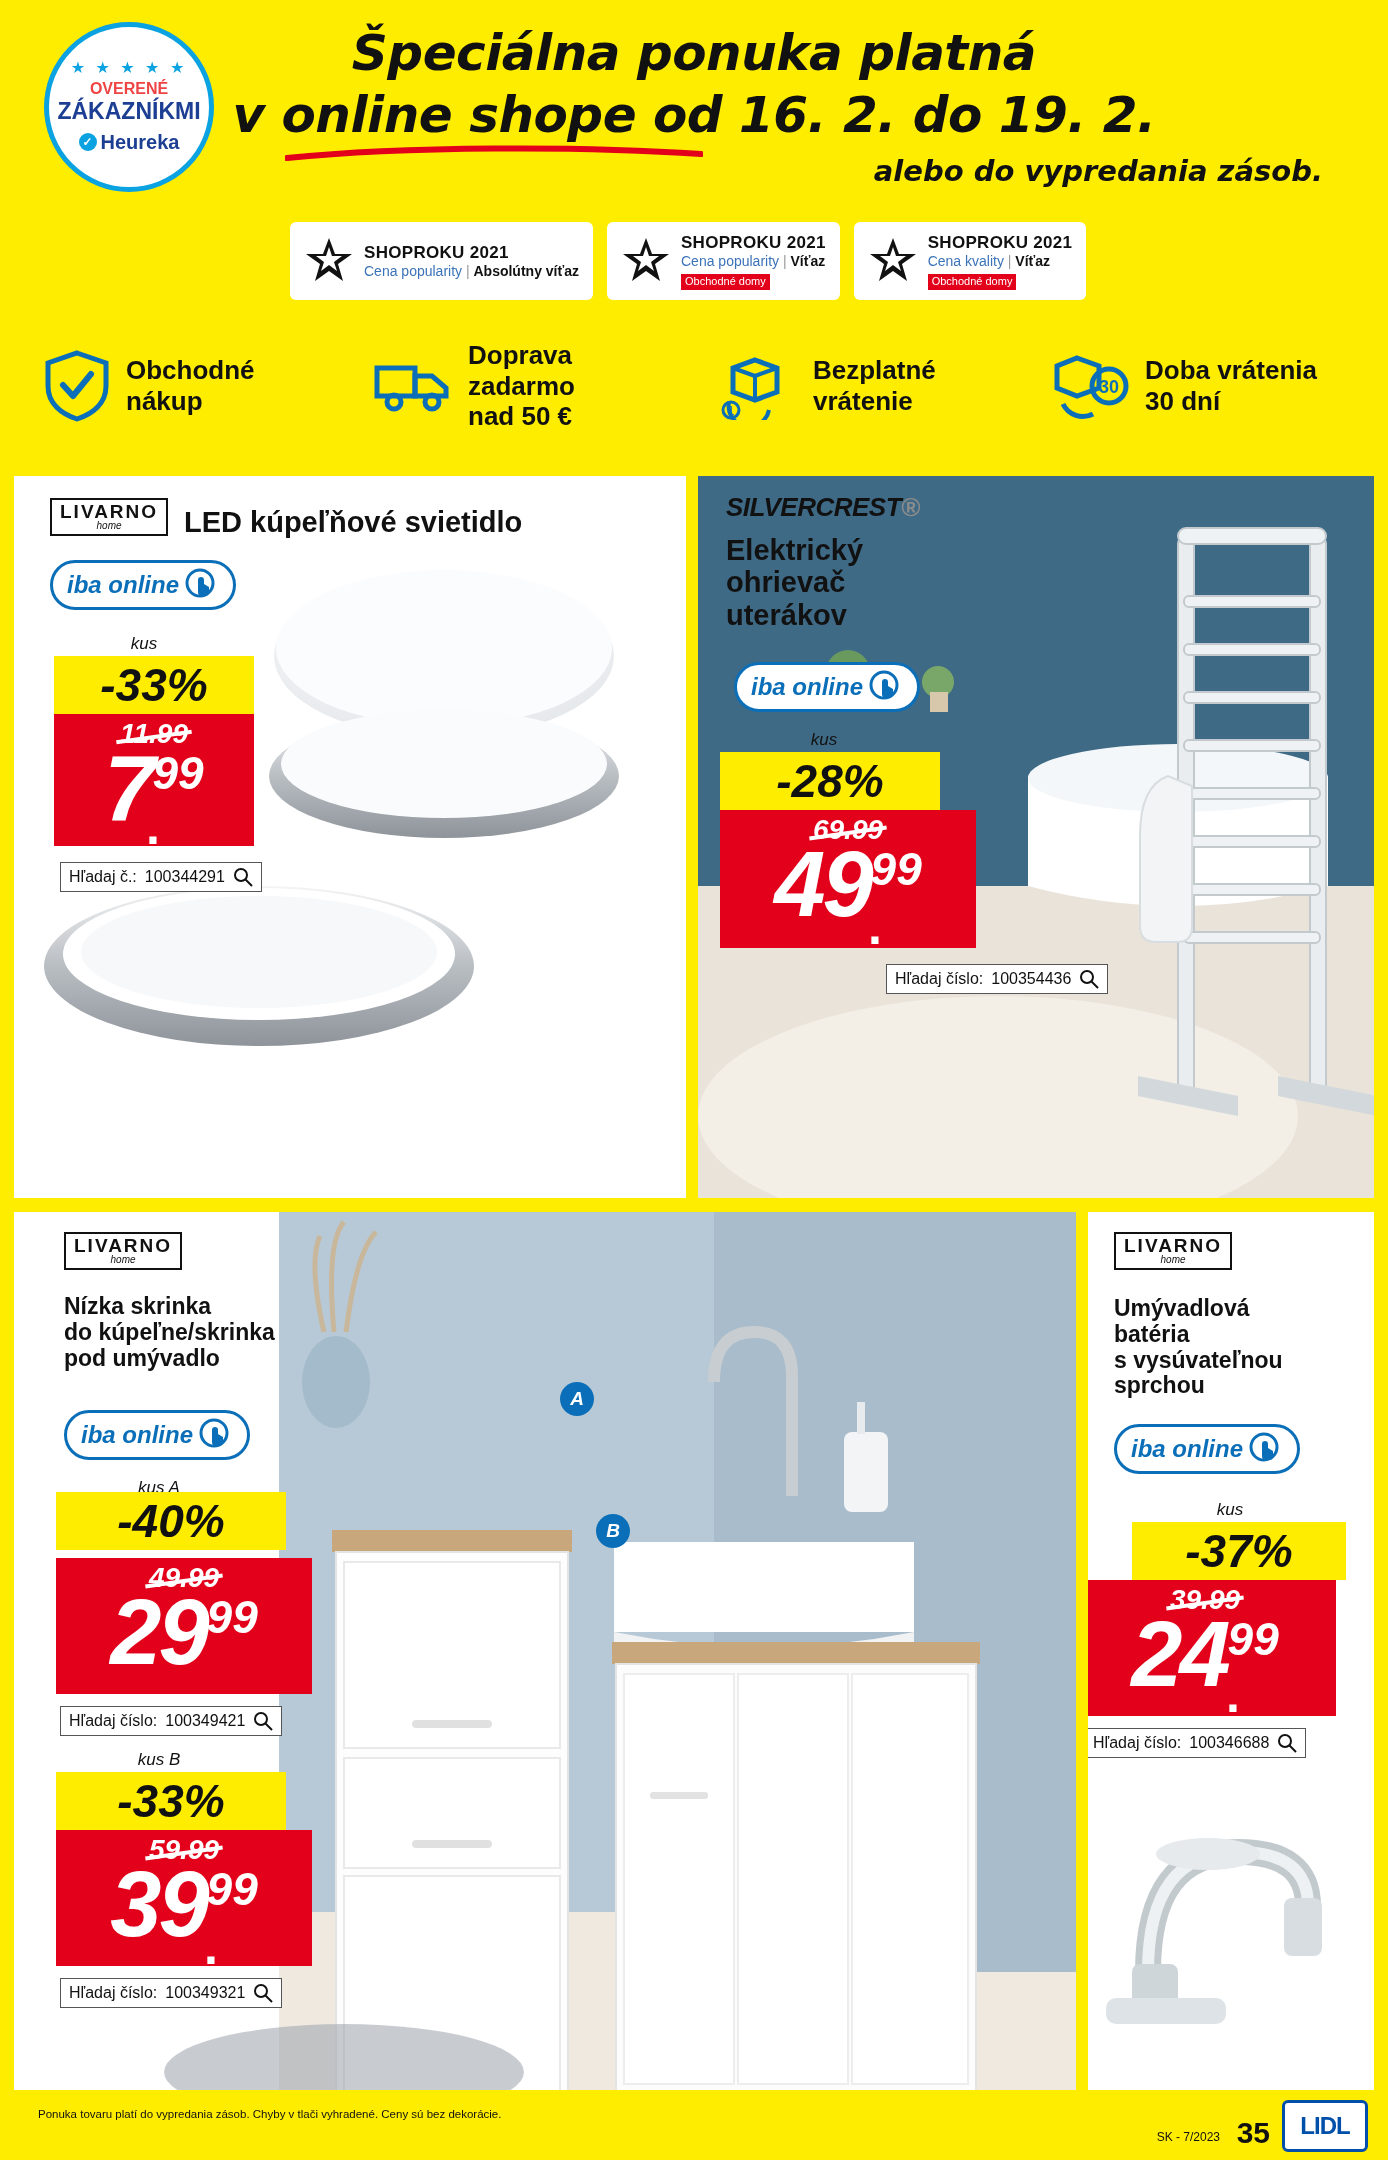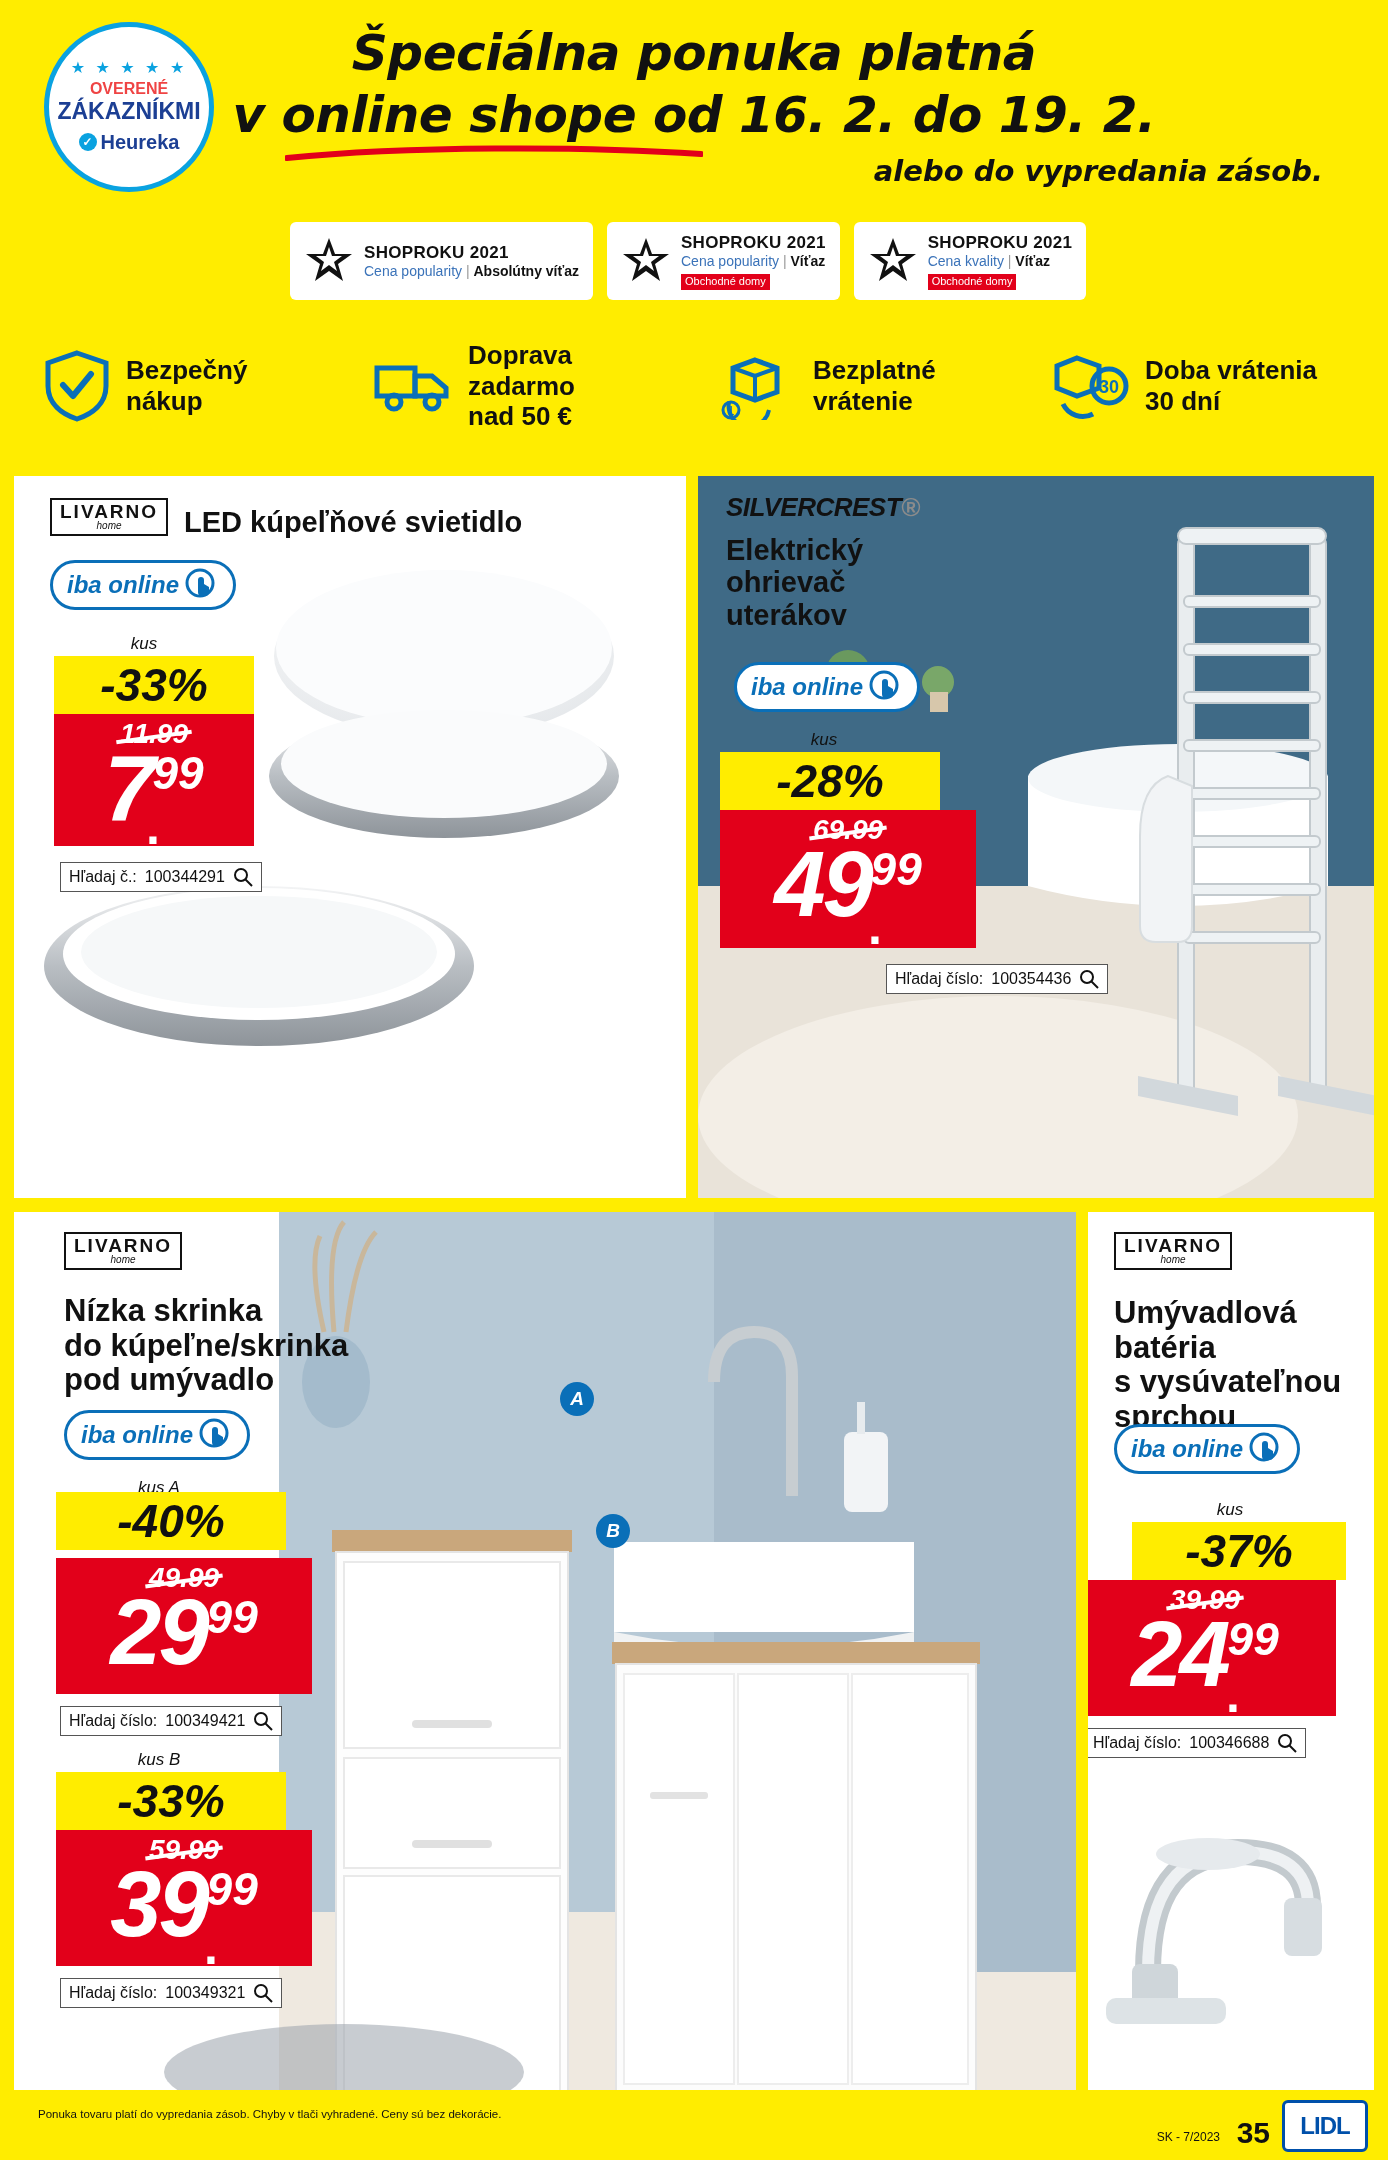--- a/index.html
+++ b/index.html
@@ -79,21 +79,21 @@
   .row2 { margin-top: 14px; }
   .p3 { width: 1062px; height: 900px; }
   .p4 { width: 286px; height: 900px; }
   .brand-box { border: 2px solid #111; padding: 2px 8px 3px; display:inline-block; text-align:center; }
   .brand-name { font-size: 19px; font-weight: bold; letter-spacing: 2px; color:#111; line-height:1;}
   .brand-sub { font-size: 10px; font-style: italic; color:#111; line-height: 1; }
   .brand-silvercrest { font-size: 26px; font-weight: bold; font-style: italic; color:#111; letter-spacing:-.5px;}
   .brand-silvercrest .light { color:#8b8b8b; }
 
   .prod-title { font-size: 29px; font-weight: bold; color:#111; line-height: 1.12; }
-  .prod-title.small { font-size: 31px; }
+  .prod-title.small { font-size: 23px; }
 
   .iba-online {
     display:inline-flex; align-items:center; gap: 6px;
     border: 3px solid #0a6fb8; border-radius: 26px; background: #fff;
     padding: 5px 14px; position: relative;
   }
   .iba-online span { color:#0a6fb8; font-size: 24px; font-weight: bold; font-style: italic; }
   .hand { width: 34px; height: 34px; }
 
   .kus { font-size: 17px; font-style: italic; color:#111; text-align:center; }
@@ -215,21 +215,21 @@
       </div>
     </div>
 
     <div class="benefits">
       <div class="benefit b1">
         <svg width="66" height="72" viewBox="0 0 66 72">
           <path d="M33 3 L62 13 V36 C62 54 48 64 33 69 C18 64 4 54 4 36 V13 Z" fill="none" stroke="#0a6fb8" stroke-width="5"></path>
           <path d="M19 35 L29 46 L47 24" fill="none" stroke="#0a6fb8" stroke-width="6" stroke-linecap="round" stroke-linejoin="round"></path>
         </svg>
         <div class="benefit-text">
-          <div>Bezpečný</div>
+          <div>Obchodné</div>
           <div>nákup</div>
         </div>
       </div>
 
       <div class="benefit b2">
         <svg width="78" height="60" viewBox="0 0 78 60">
           <rect x="3" y="12" width="38" height="28" fill="none" stroke="#0a6fb8" stroke-width="5"></rect>
           <path d="M41 20 H58 L72 32 V40 H41 Z" fill="none" stroke="#0a6fb8" stroke-width="5"></path>
           <circle cx="20" cy="46" r="7" fill="none" stroke="#0a6fb8" stroke-width="5"></circle>
           <circle cx="58" cy="46" r="7" fill="none" stroke="#0a6fb8" stroke-width="5"></circle>

